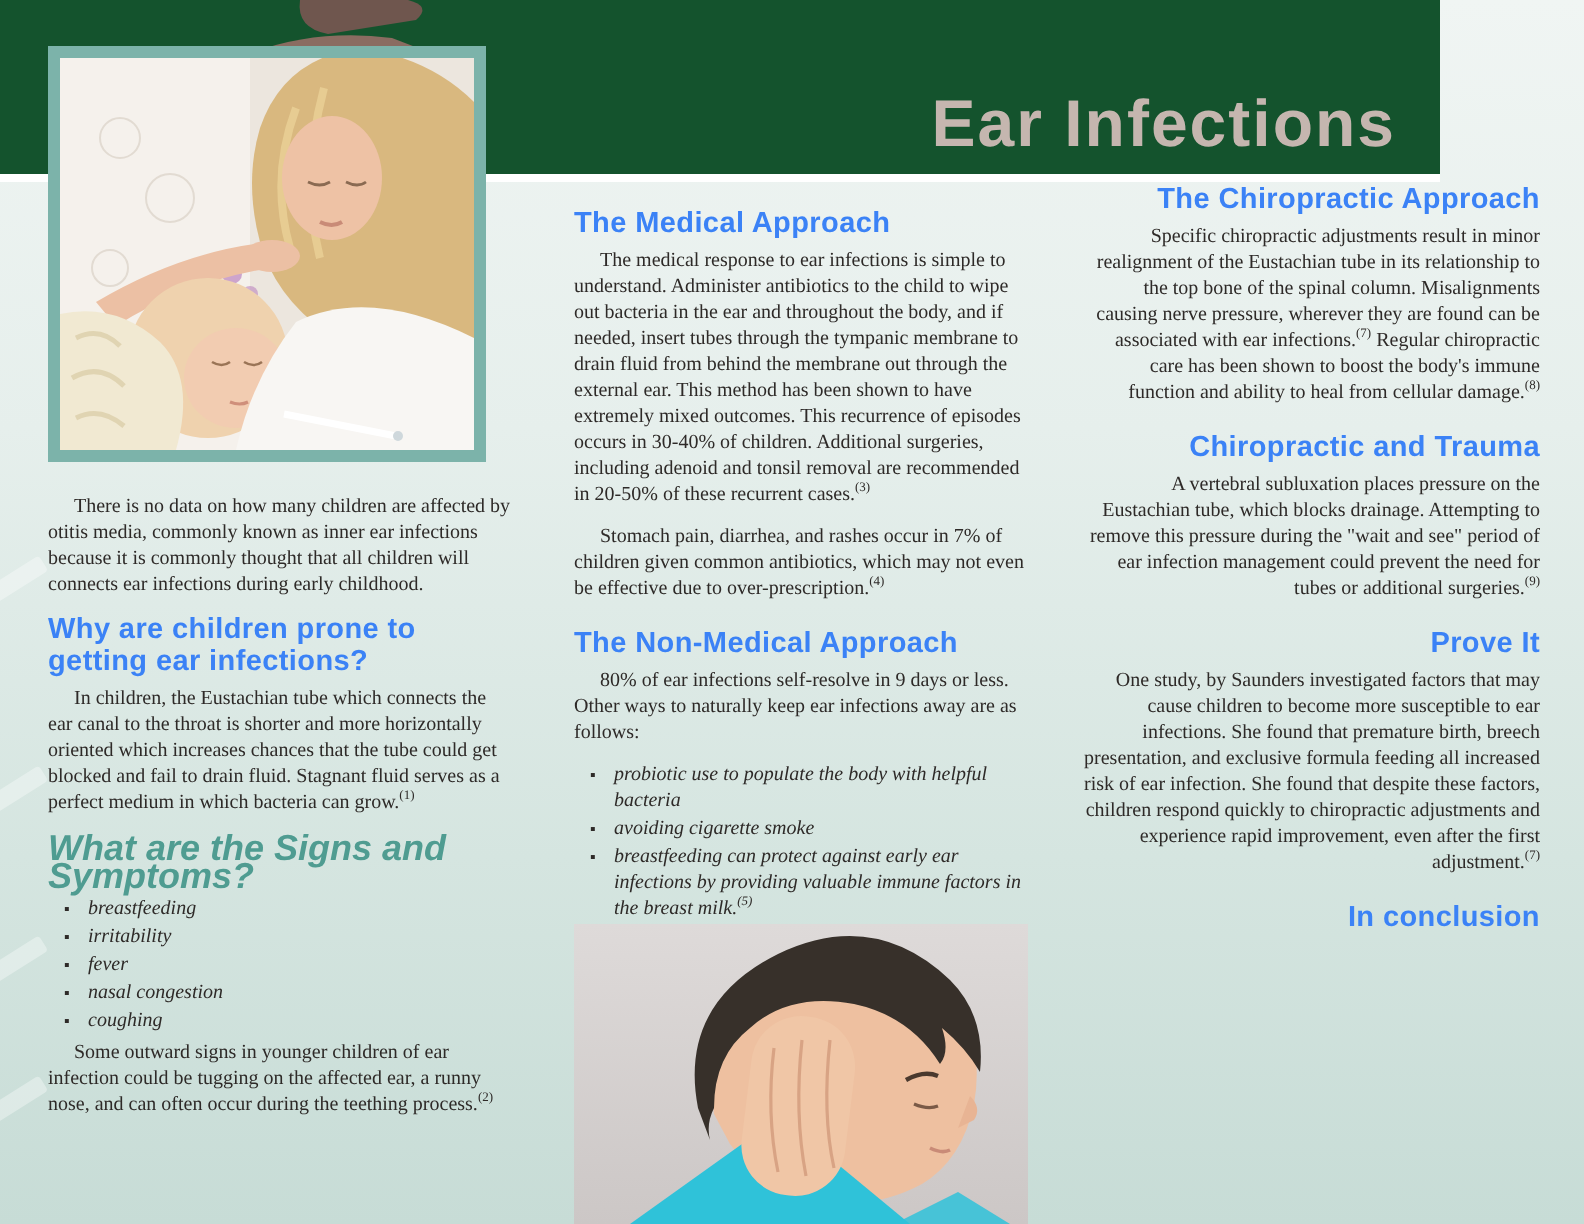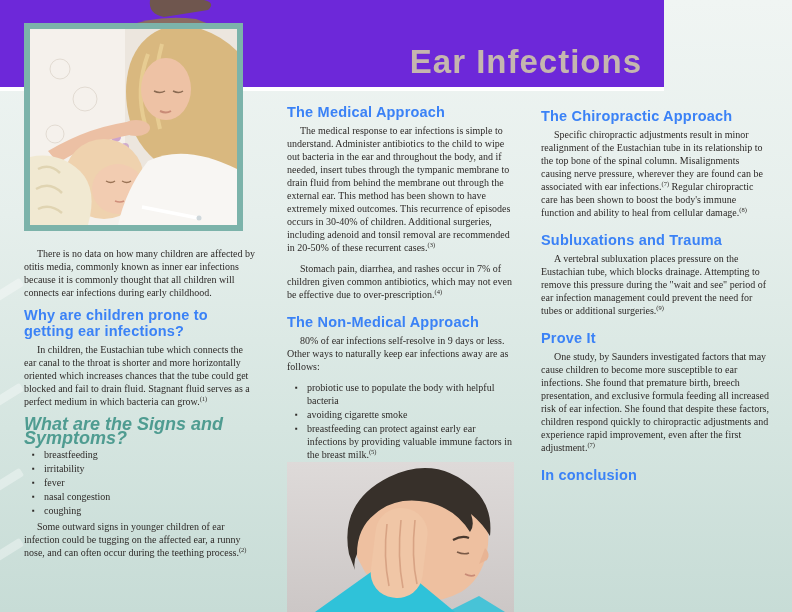--- a/index.html
+++ b/index.html
@@ -3,22 +3,22 @@
 <meta charset="utf-8">
 <style>
   html,body{margin:0;padding:0;}
   body{
     width:792px;height:612px;position:relative;overflow:hidden;
     background:linear-gradient(180deg,#f0f5f3 0%,#e6efec 35%,#d5e5e0 70%,#c7dcd6 100%);
     font-family:"Liberation Serif",serif;color:#2e2a28;
   }
   
   .band{
-    position:absolute;left:0;top:0;width:664px;height:87px;
-    background:#6d28d9;border-bottom:4px solid #ffffff;z-index:3;
+    position:absolute;left:0;top:0;width:720px;height:87px;
+    background:#14532d;border-bottom:4px solid #ffffff;z-index:3;
   }
   .band-title{
     position:absolute;right:22px;bottom:6px;margin:0;
     font-family:"Liberation Sans",sans-serif;font-weight:bold;
     font-size:33px;letter-spacing:1px;color:#c5b6af;
   }
   .deco{position:absolute;left:112px;top:0;}
   
   .chevron{position:absolute;width:30px;height:9px;background:rgba(255,255,255,0.35);
     transform:rotate(-32deg);left:-6px;border-radius:2px;}
@@ -28,34 +28,34 @@
     border:6px solid #7cb3aa;z-index:4;background:#ece6de;
   }
   .photo-boy{
     position:absolute;left:287px;top:462px;width:227px;height:150px;z-index:2;
     background:#d8d4d3;
   }
   
   .col{position:absolute;z-index:2;font-size:10px;line-height:13px;}
   .col-left{left:24px;top:247px;width:233px;}
   .col-mid{left:287px;top:104px;width:228px;}
-  .col-right{left:541px;top:108px;width:229px;}
+  .col-right{left:541px;top:92px;width:229px;text-align:right;}
   .col h2{
     font-family:"Liberation Sans",sans-serif;font-weight:bold;
     font-size:14.5px;line-height:16px;color:#3b82f6;margin:0 0 4px 0;letter-spacing:0.2px;
   }
   .col h2.gap{margin-top:13px;}
   .col h3.teal{
     font-family:"Liberation Sans",sans-serif;font-weight:bold;font-style:italic;
     font-size:18px;line-height:14px;color:#4f9c91;margin:9px 0 3px 0;
   }
   .col p{margin:0 0 8px 0;text-indent:13px;}
   .col p.noindent{text-indent:0;margin-bottom:2px;}
   sup.ref{font-size:6.5px;line-height:0;vertical-align:super;}
-  ul.dots{list-style:none;margin:0 0 3px 0;padding:0 0 0 8px;}
+  ul.dots{list-style:none;margin:0 0 3px 0;padding:0 0 0 8px;font-style:italic;}
   ul.dots li{padding-left:12px;position:relative;margin:0 0 1px 0;}
   ul.dots li::before{content:"▪";position:absolute;left:0;top:0;font-size:8px;color:#2e2a28;}
 </style>
 </head>
 <body>
 
 <div class="band">
   <svg class="deco" width="135" height="60" viewBox="0 0 135 60">
     <path d="M38,0 L92,0 Q104,3 96,10 L52,17 Q36,14 38,0 Z" fill="#6f564e"></path>
     <path d="M10,28 Q44,14 84,19 L110,29 Q101,45 72,48 Q38,51 12,40 Z" fill="#8a6c61"></path>
@@ -165,18 +165,18 @@
 
     <path d="M166,78 q9,-5 16,-2" stroke="#4a392e" stroke-width="2.2" fill="none"></path>
     <path d="M170,90 q7,3 12,1" stroke="#7a5a47" stroke-width="1.6" fill="none"></path>
     <path d="M178,112 q6,3 10,1" stroke="#c98b77" stroke-width="1.8" fill="none"></path>
   </svg>
 </div>
 
 <div class="col col-right">
   <h2>The Chiropractic Approach</h2>
   <p><span>Specific chiropractic adjustments result in minor realignment of the Eustachian tube in its relationship to the top bone of the spinal column. Misalignments causing nerve pressure, wherever they are found can be associated with ear infections.</span><sup class="ref">(7)</sup><span> Regular chiropractic care has been shown to boost the body's immune function and ability to heal from cellular damage.</span><sup class="ref">(8)</sup></p>
-  <h2 class="gap">Subluxations and Trauma</h2>
+  <h2 class="gap">Chiropractic and Trauma</h2>
   <p><span>A vertebral subluxation places pressure on the Eustachian tube, which blocks drainage. Attempting to remove this pressure during the "wait and see" period of ear infection management could prevent the need for tubes or additional surgeries.</span><sup class="ref">(9)</sup></p>
   <h2 class="gap">Prove It</h2>
   <p><span>One study, by Saunders investigated factors that may cause children to become more susceptible to ear infections. She found that premature birth, breech presentation, and exclusive formula feeding all increased risk of ear infection. She found that despite these factors, children respond quickly to chiropractic adjustments and experience rapid improvement, even after the first adjustment.</span><sup class="ref">(7)</sup></p>
   <h2 class="gap">In conclusion</h2>
 </div>
 
 </body></html>

